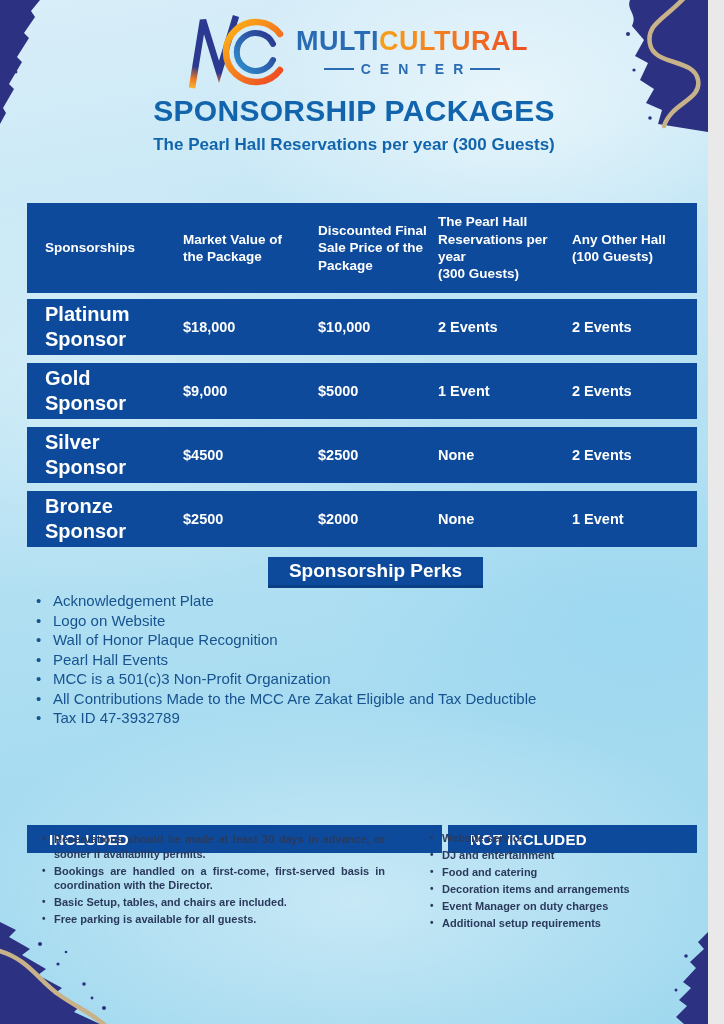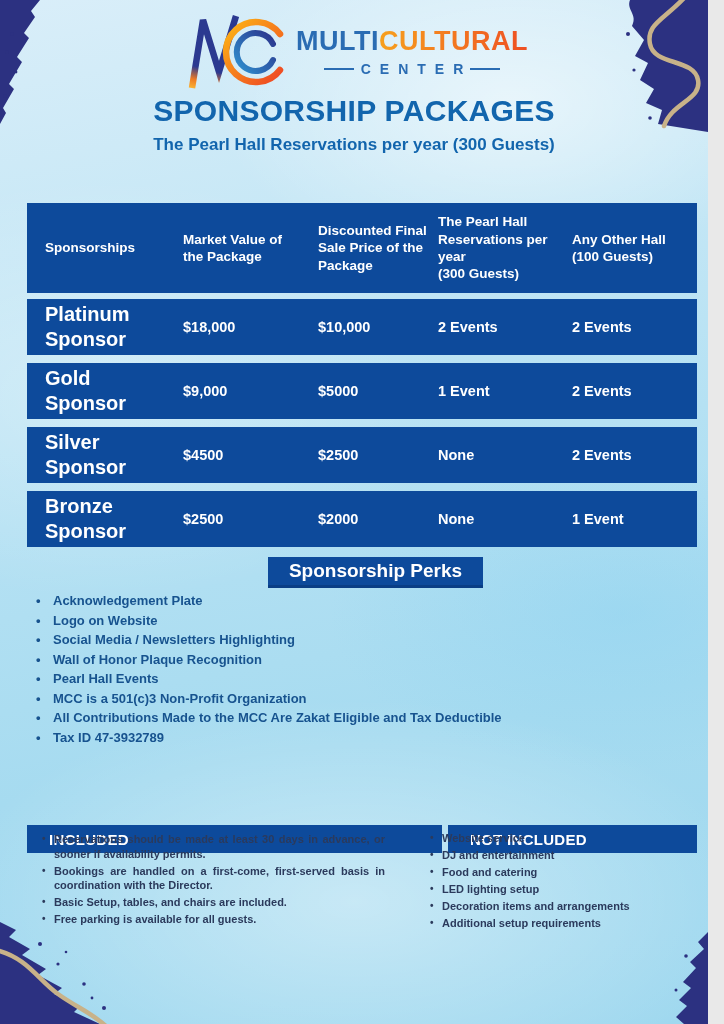--- a/index.html
+++ b/index.html
@@ -32,21 +32,21 @@
   .thead{height:90px;margin-bottom:6px;}
   .trow{height:56px;margin-bottom:8px;}
   .hcell{font-size:13.5px;font-weight:700;line-height:1.28;white-space:pre-line;padding-right:8px;}
   .rname{font-size:20px;font-weight:700;line-height:1.25;white-space:pre-line;}
   .rval{font-size:14.5px;font-weight:700;}
   
   .perks-head{position:absolute;left:255px;top:557px;width:215px;height:31px;background:#0d4a9b;
               border-bottom:3px solid #0a3e85;color:#fff;font-size:19px;font-weight:700;
               display:flex;align-items:center;justify-content:center;box-sizing:border-box;margin-left:13px;}
   .perks-list{position:absolute;left:36px;top:591px;margin:0;padding:0;list-style:none;}
-  .perks-list li{position:relative;color:#17538f;font-size:13px;font-weight:700;line-height:19.5px;padding-left:17px;}
+  .perks-list li{position:relative;color:#17538f;font-size:15px;font-weight:400;line-height:19.5px;padding-left:17px;}
   .perks-list li::before{content:"\2022";position:absolute;left:0;top:0;}
   
   .inc-bar{position:absolute;left:27px;top:790px;width:415px;height:28px;}
   .ninc-bar{position:absolute;left:448px;top:790px;width:249px;height:28px;}
   .bar{background:#0d4a9b;color:#fff;font-size:15px;font-weight:700;display:flex;align-items:center;
        padding-left:22px;box-sizing:border-box;letter-spacing:.3px;margin-top:35px;}
   .small-list{margin:0;padding:0;list-style:none;}
   .small-list li{position:relative;color:#2b3a5c;font-size:11px;font-weight:700;line-height:14.5px;
                  padding-left:14px;margin-bottom:2.5px;}
   .small-list li::before{content:"\2022";position:absolute;left:2px;top:0;font-size:10px;}
@@ -185,21 +185,20 @@
       <div class="rval">$2000</div>
       <div class="rval">None</div>
       <div class="rval">1 Event</div>
     </div>
   </div>
 
   <div class="perks-head">Sponsorship Perks</div>
   <ul class="perks-list">
     <li>Acknowledgement Plate</li>
     <li>Logo on Website</li>
-    <li>Social Media / Newsletters Highlighting</li>
     <li>Wall of Honor Plaque Recognition</li>
     <li>Pearl Hall Events</li>
     <li>MCC is a 501(c)3 Non-Profit Organization</li>
     <li>All Contributions Made to the MCC Are Zakat Eligible and Tax Deductible</li>
     <li>Tax ID 47-3932789</li>
   </ul>
 
   <div class="bar inc-bar">INCLUDED</div>
   <div class="bar ninc-bar">NOT INCLUDED</div>
 
@@ -207,18 +206,18 @@
     <li>Reservations should be made at least 30 days in advance, or sooner if availability permits.</li>
     <li>Bookings are handled on a first-come, first-served basis in coordination with the Director.</li>
     <li>Basic Setup, tables, and chairs are included.</li>
     <li>Free parking is available for all guests.</li>
   </ul>
 
   <ul class="small-list ninc-list">
     <li>Website service</li>
     <li>DJ and entertainment</li>
     <li>Food and catering</li>
-    <li>LED lighting setup</li>
     <li>Decoration items and arrangements</li>
+    <li>Event Manager on duty charges</li>
     <li>Additional setup requirements</li>
   </ul>
 
 </div>
 
 </body></html>

